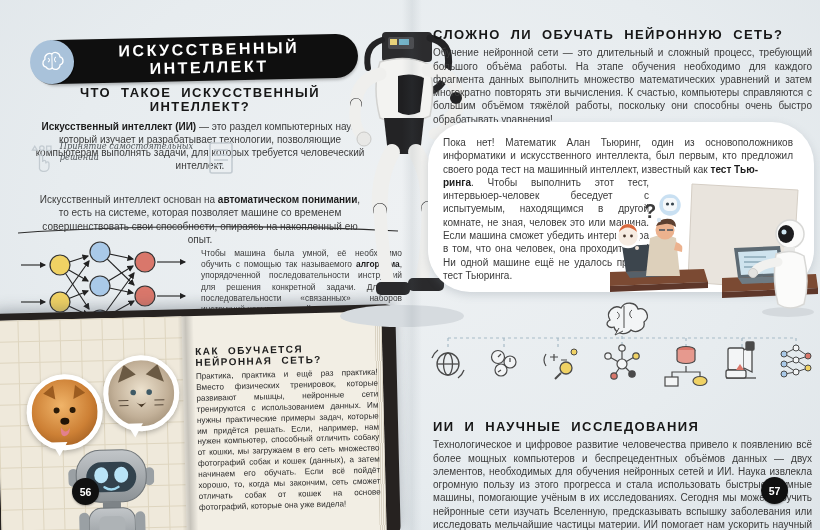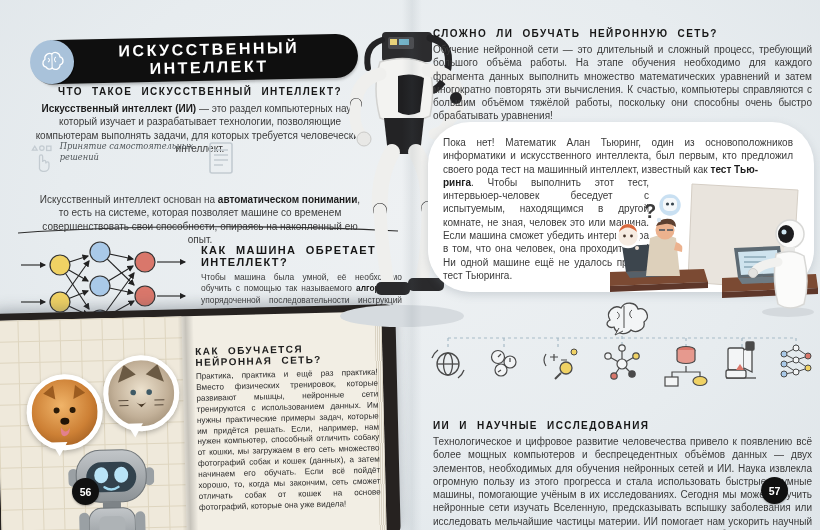--- a/index.html
+++ b/index.html
@@ -3,21 +3,21 @@
 <meta charset="utf-8">
 <style>
   html,body{margin:0;padding:0;}
   body{width:820px;height:530px;overflow:hidden;background:#e9edf0;font-family:"Liberation Sans",sans-serif;}
   .stage{position:relative;width:820px;height:530px;background:
     radial-gradient(ellipse at 50% 40%, #eef1f3 0%, #e7ecef 60%, #dfe5e9 100%);}
   .abs{position:absolute;}
   .fold{left:402px;top:0;width:20px;height:530px;background:linear-gradient(to right,rgba(90,105,115,0) 0%,rgba(90,105,115,.10) 50%,rgba(90,105,115,0) 100%);}
   
   .h1,.h2{font-weight:bold;color:#171717;letter-spacing:1.4px;word-spacing:5px;line-height:1.1;}
-  .h1{font-size:10px;}
+  .h1{font-size:13px;}
   .h2{font-size:11px;}
   .body-txt{font-size:10px;line-height:1.33;color:#3b3b3b;}
   .just{text-align:justify;}
   .center{text-align:center;}
   b{color:#1c1c1c;}
   
   .banner{display:flex;align-items:center;background:#0f0f0f;border-radius:24px;height:44px;box-shadow:0 2px 3px rgba(0,0,0,.25);transform:rotate(-1.2deg);}
   .banner .badge{width:44px;height:44px;border-radius:50%;background:#a9c2da;margin-left:-4px;display:flex;align-items:center;justify-content:center;box-shadow:1px 1px 0 rgba(0,0,0,.35);}
   .banner .t{flex:1;text-align:center;color:#fff;font-weight:bold;font-size:16px;letter-spacing:2.5px;word-spacing:8px;padding-right:14px;}
   
@@ -116,21 +116,20 @@
       <circle cx="45" cy="62" r="10" fill="#f0d264"></circle>
       <circle cx="85" cy="12" r="10" fill="#a9c9e8"></circle>
       <circle cx="85" cy="46" r="10" fill="#a9c9e8"></circle>
       <circle cx="85" cy="80" r="10" fill="#a9c9e8"></circle>
       <circle cx="130" cy="22" r="10" fill="#d9776b"></circle>
       <circle cx="130" cy="56" r="10" fill="#d9776b"></circle>
     </g>
   </svg>
 
   <div class="abs" style="left:201px;top:244px;width:201px;">
-    <div class="h2">КАК МАШИНА ОБРЕТАЕТ ИНТЕЛЛЕКТ?</div>
     <div class="body-txt just" style="margin-top:4px;font-size:8.4px;"><span>Чтобы машина была умной, её необходимо обучить с помощью так называемого </span><b>алгоритма</b><span>, упорядоченной последовательности инструкций для решения конкретной задачи. Длинные последовательности «связанных» наборов инструкций называются </span><b>нейронными сетями</b><span>.</span></div>
   </div>
 
   <div class="abs notebook" style="left:-8px;top:309px;width:406px;height:232px;">
     <div class="nb-pages">
       <div class="nb-left"></div>
       <div class="nb-spine"></div>
       <div class="nb-edge"></div>
 
       <div class="abs" style="left:198px;top:30px;width:182px;">

